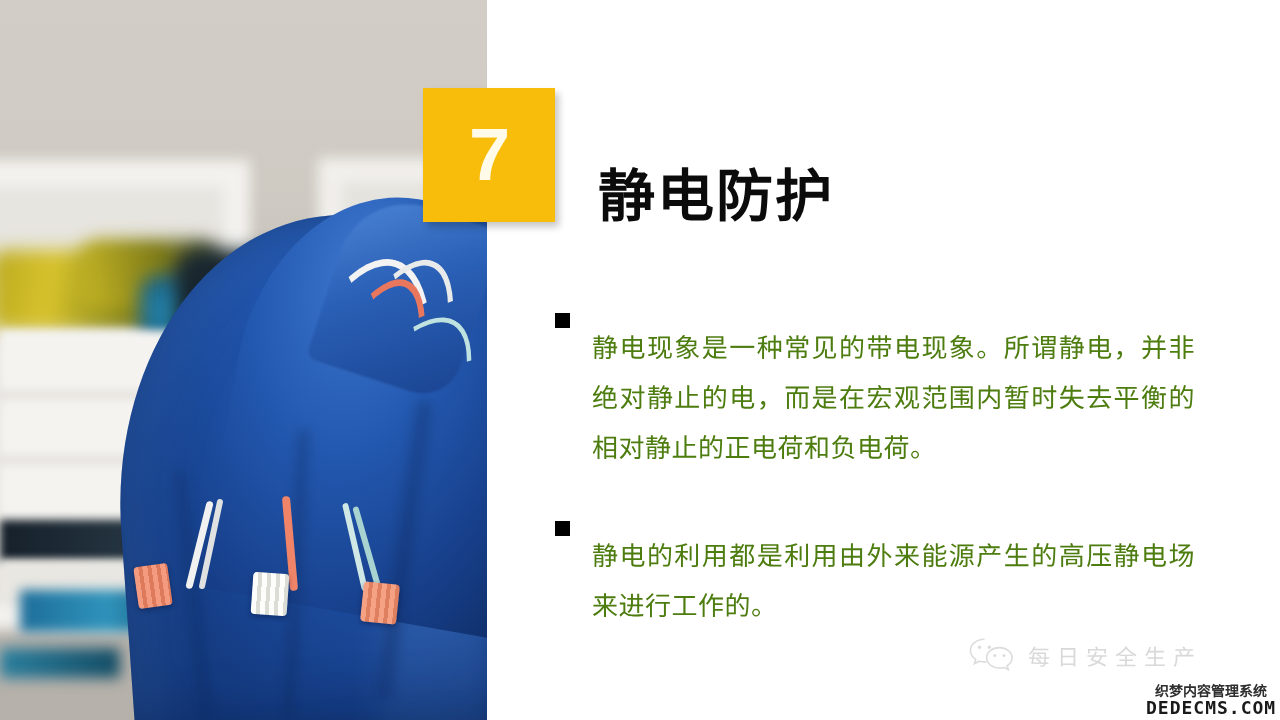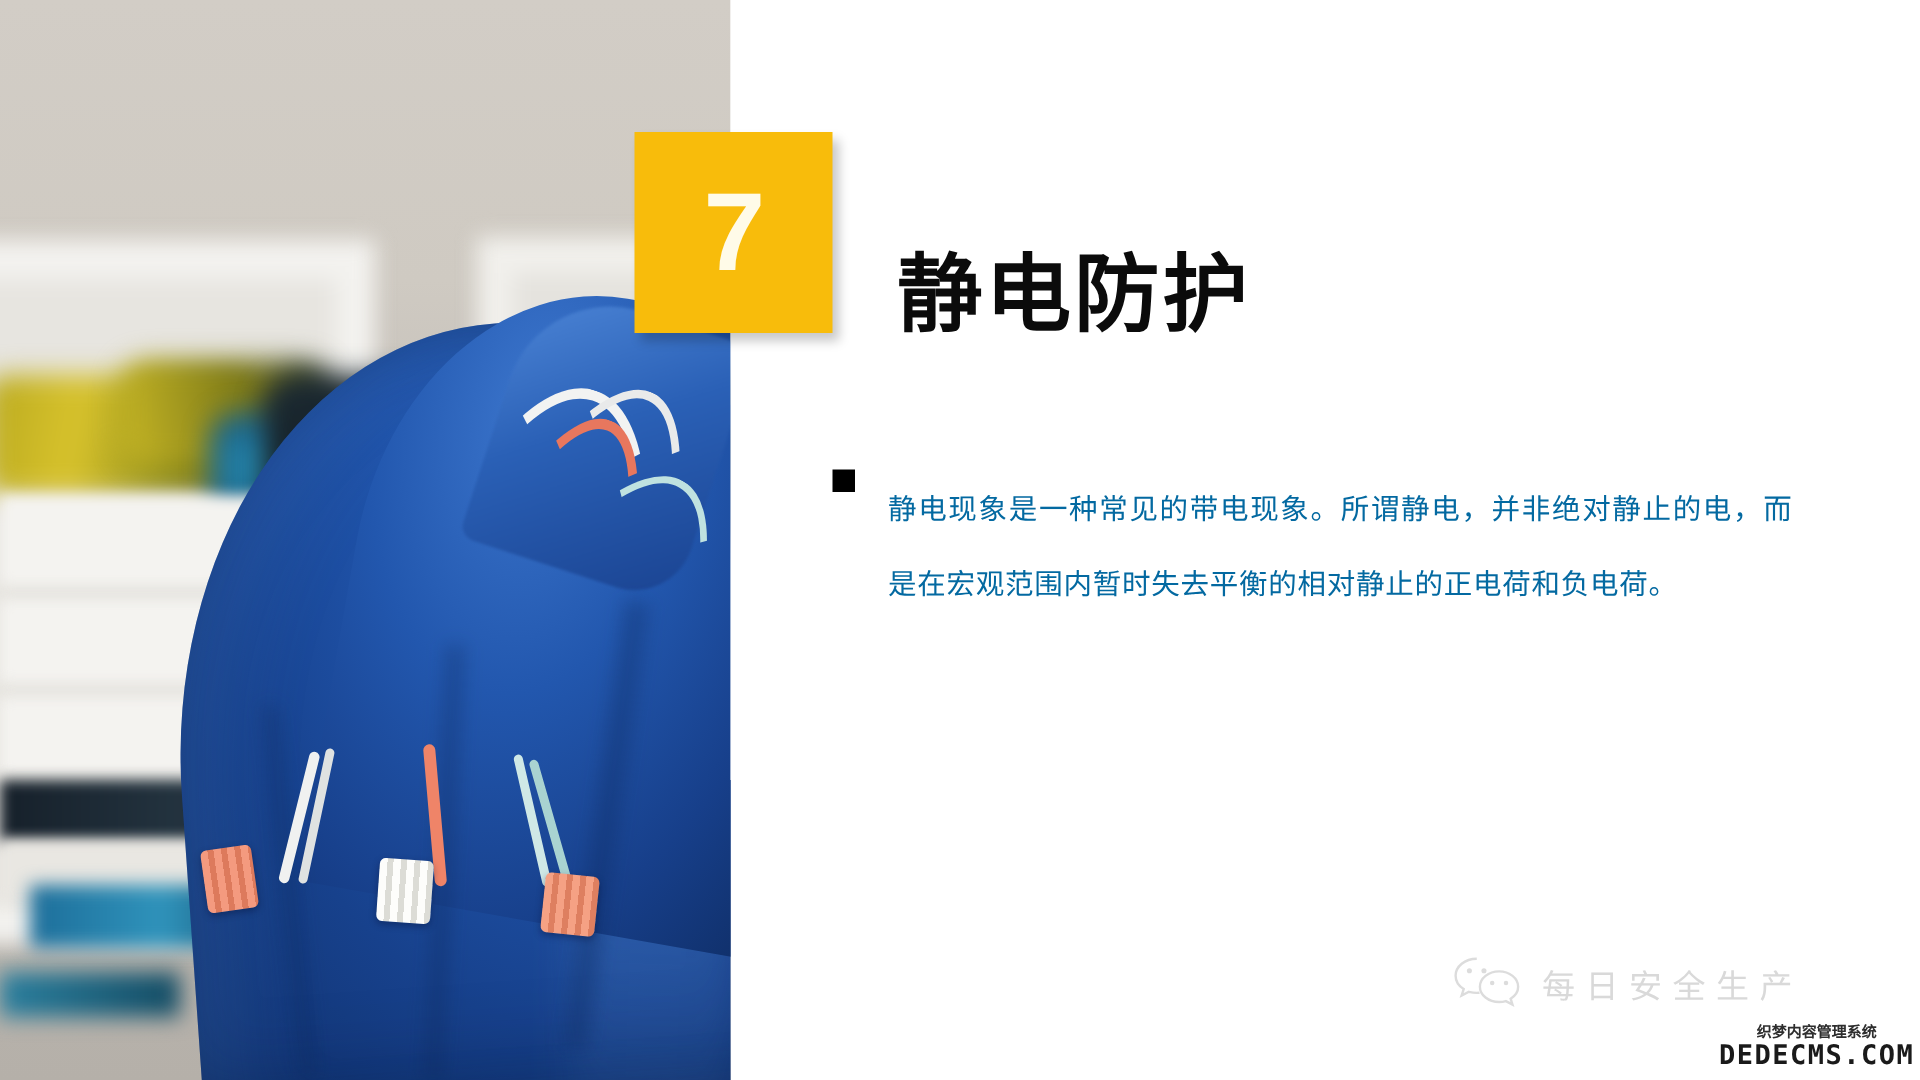--- a/index.html
+++ b/index.html
@@ -301,28 +301,28 @@
   }
   .bullet-marker {
     flex: 0 0 auto;
     width: 15px;
     height: 15px;
     background: #000000;
     margin-top: 16px;
     margin-right: 22px;
   }
   .bullet-text {
-    font-size: 19px;
+    font-size: 26px;
     line-height: 50px;
-    color: #0369a1;
+    color: #4d7c0f;
     letter-spacing: 0.5px;
     text-align: justify;
     text-justify: inter-character;
     width: 603px;
-    font-family: Liberation Mono, monospace;
+    font-family: Liberation Sans, sans-serif;
   }
 
   
   .wechat-watermark {
     position: absolute;
     left: 968px;
     top: 636px;
     display: flex;
     align-items: center;
     gap: 12px;
@@ -343,21 +343,21 @@
 
   .dedecms-watermark {
     position: absolute;
     left: 1146px;
     top: 684px;
     text-align: center;
     line-height: 1.05;
     z-index: 6;
   }
   .dedecms-cn {
-    font-size: 10px;
+    font-size: 14px;
     font-weight: bold;
     color: #2e2e2e;
     letter-spacing: 0px;
     font-family: "DejaVu Sans", "Liberation Sans", sans-serif;
   }
   .dedecms-en {
     font-size: 18px;
     font-weight: bold;
     color: #1a1a1a;
     letter-spacing: 1px;
@@ -419,20 +419,24 @@
 
     <h1 class="slide-title">静电防护</h1>
 
     <div class="bullets">
 
       <div class="bullet-item">
         <span class="bullet-marker"></span>
         <p class="bullet-text">静电现象是一种常见的带电现象。所谓静电，并非绝对静止的电，而是在宏观范围内暂时失去平衡的相对静止的正电荷和负电荷。</p>
       </div>
 
+      <div class="bullet-item">
+        <span class="bullet-marker"></span>
+        <p class="bullet-text">静电的利用都是利用由外来能源产生的高压静电场来进行工作的。</p>
+      </div>
 
     </div>
   </div>
 
   <div class="number-badge">
     <span class="num">7</span>
   </div>
 
   <div class="wechat-watermark">
     <span class="wechat-icon">

